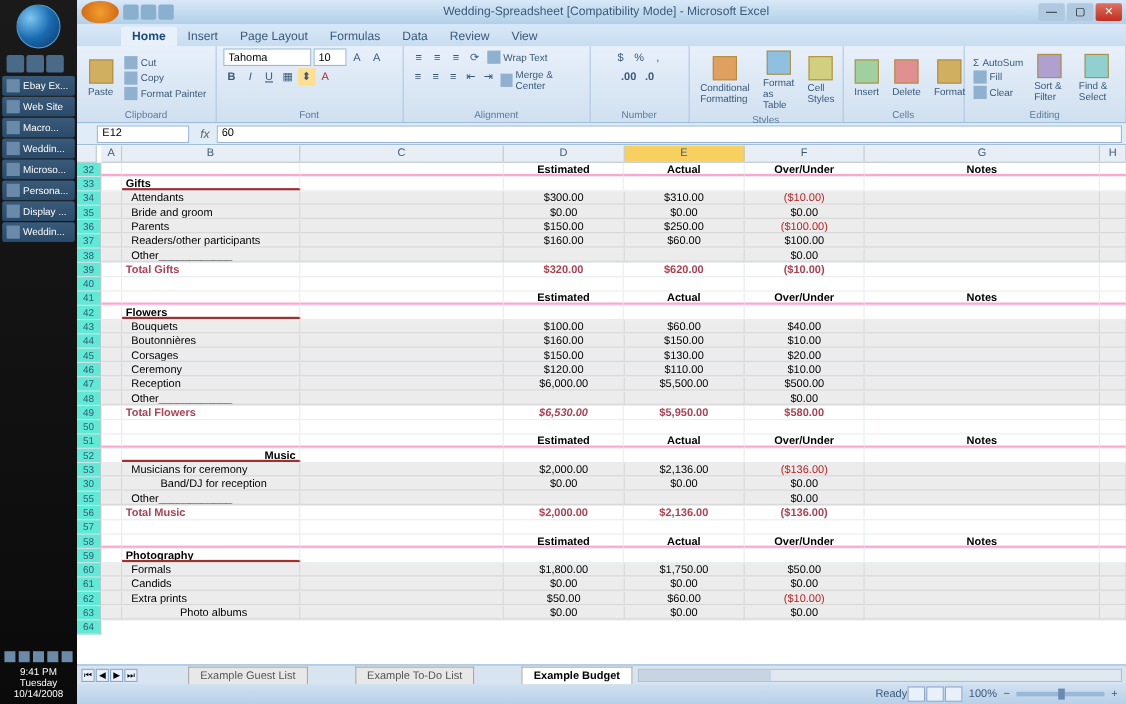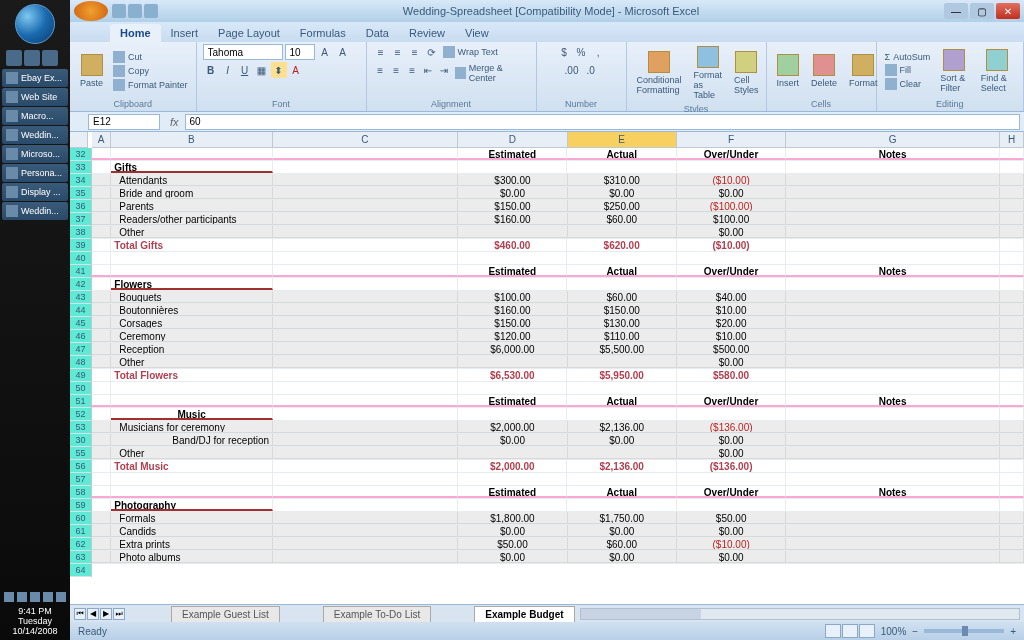--- a/index.html
+++ b/index.html
@@ -43,21 +43,21 @@
 .rbtn { display:flex; flex-direction:column; align-items:center; padding:2px 4px; font-size:9px; color:#3a5a7a; }
 .rbtn .ric { width:22px; height:22px; background:#d0b060; border:1px solid #b09040; margin-bottom:2px; }
 .rbtn-sm { font-size:9px; color:#3a5a7a; padding:1px 2px; display:flex; align-items:center; gap:3px; }
 .rbtn-sm .ric-sm { width:12px; height:12px; background:#90b0d0; }
 .font-sel { border:1px solid #9ab8d8; background:#fff; padding:1px 4px; font-size:10px; width:80px; height:16px; }
 .font-sz { border:1px solid #9ab8d8; background:#fff; padding:1px 4px; font-size:10px; width:30px; height:16px; }
 .fmt-btn { width:16px; height:16px; border:1px solid transparent; display:inline-flex; align-items:center; justify-content:center; font-size:10px; color:#3a5a7a; }
 
 
 .namebar { height:20px; background:#e0ecf8; border-bottom:1px solid #9ab8d8; display:flex; align-items:center; }
-.namebox { width:72px; border:1px solid #9ab8d8; background:#fff; margin:0 4px 0 18px; padding:1px 4px; font-size:10px; height:16px; }
+.namebox { width:84px; border:1px solid #9ab8d8; background:#fff; margin:0 4px 0 18px; padding:1px 4px; font-size:10px; height:16px; }
 .fx { font-style:italic; color:#666; margin:0 6px; }
 .formula { flex:1; background:#fff; border:1px solid #9ab8d8; height:16px; padding:1px 4px; font-size:10px; margin-right:4px; }
 
 
 .sheet-wrap { flex:1; display:flex; overflow:hidden; background:#fff; }
 .rowhdrs { width:22px; background:#5eead4; border-right:1px solid #c0c8d0; }
 .colhdrs { height:16px; background:#e8eef6; border-bottom:1px solid #c0c8d0; display:flex; }
 .colhdr { border-right:1px solid #c0c8d0; text-align:center; font-size:10px; color:#3a5a7a; line-height:16px; }
 .colhdr.sel { background:#f8d060; }
 .corner { width:18px; height:16px; background:#e8eef6; border-right:1px solid #c0c8d0; border-bottom:1px solid #c0c8d0; }
@@ -76,21 +76,21 @@
 .neg { color:#c02020; }
 
 
 .sheettabs { height:18px; background:#d8e4f0; display:flex; align-items:center; border-top:1px solid #9ab8d8; font-size:10px; }
 .navbtns { display:flex; gap:1px; padding:0 4px; }
 .navbtns span { width:12px; height:12px; border:1px solid #8aa8c8; background:#e8f0fa; font-size:8px; text-align:center; }
 .stab { padding:2px 10px; background:#e8e8e8; border:1px solid #aaa; border-bottom:none; margin-right:1px; color:#555;margin-left:42px; }
 .stab.active { background:#fff; font-weight:bold; color:#000; }
 .hscroll { flex:1; height:12px; background:#e0e8f0; margin:0 4px; border:1px solid #b0c0d0; position:relative; }
 .hscroll::after { content:''; position:absolute; left:0; width:120px; height:100%; background:#c8d4e4; }
-.statusbar { height:18px; background:linear-gradient(180deg,#d0e0f0,#b8d0e8); display:flex; align-items:center; padding:0 8px; font-size:10px; color:#3a5a7a; justify-content:space-between; }
+.statusbar { height:18px; background:linear-gradient(180deg,#d0e0f0,#b8d0e8); display:flex; align-items:center; padding:0 8px; font-size:10px; color:#3a5a7a; justify-content:flex-end; }
 .zoom { display:flex; align-items:center; gap:6px; }
 .zslider { width:80px; height:4px; background:#9ab8d8; position:relative; }
 .zslider::after { content:''; position:absolute; left:38px; top:-3px; width:6px; height:10px; background:#6a8ab0; }
 .viewbtns { display:flex; gap:1px; }
 .viewbtns span { width:16px; height:14px; border:1px solid #8aa8c8; background:#e8f0fa; }
 </style>
 </head>
 <body>
 
 <div class="desktop">
@@ -226,21 +226,21 @@
         </div>
         <div class="rgroup-label">Alignment</div>
       </div>
       <div class="rgroup" style="width:90px;">
         <div class="rgroup-body" style="flex-direction:column;gap:2px;">
           <div style="display:flex;gap:1px;">
               <span class="fmt-btn">$</span>
               <span class="fmt-btn">%</span>
               <span class="fmt-btn">,</span>
             </div>
-          <div style="display:flex;gap:3px;">
+          <div style="display:flex;gap:3px;font-weight:bold;">
               <span class="fmt-btn">.00</span>
               <span class="fmt-btn">.0</span>
             </div>
         </div>
         <div class="rgroup-label">Number</div>
       </div>
       <div class="rgroup" style="width:140px;">
         <div class="rgroup-body">
           <div class="rbtn">
               <div class="ric" style="background:#e0a060;"></div>
@@ -427,21 +427,21 @@
               <div class="cell cD"></div>
               <div class="cell cE"></div>
               <div class="cell cF">$0.00</div>
               <div class="cell cG"></div>
               <div class="cell cH"></div>
             </div>
             <div class="row total-row">
               <div class="cell cA"></div>
               <div class="cell cB" style="text-align: left;">Total Gifts</div>
               <div class="cell cC"></div>
-              <div class="cell cD" style="color: rgb(176, 64, 80);">$460.00</div>
+              <div class="cell cD" style="color: rgb(176, 64, 80);">$320.00</div>
               <div class="cell cE" style="color: rgb(176, 64, 80);">$620.00</div>
               <div class="cell cF neg">($10.00)</div>
               <div class="cell cG"></div>
               <div class="cell cH"></div>
             </div>
             <div class="row">
               <div class="cell cA"></div>
               <div class="cell cB"></div>
               <div class="cell cC"></div>
               <div class="cell cD"></div>
@@ -527,21 +527,21 @@
               <div class="cell cD"></div>
               <div class="cell cE"></div>
               <div class="cell cF">$0.00</div>
               <div class="cell cG"></div>
               <div class="cell cH"></div>
             </div>
             <div class="row total-row">
               <div class="cell cA"></div>
               <div class="cell cB" style="text-align: left;">Total Flowers</div>
               <div class="cell cC"></div>
-              <div class="cell cD" style="color: rgb(176, 64, 80);">$6,530.00</div>
+              <div class="cell cD" style="color: rgb(176, 64, 80); font-style: italic;">$6,530.00</div>
               <div class="cell cE" style="color: rgb(176, 64, 80);">$5,950.00</div>
               <div class="cell cF" style="color: rgb(176, 64, 80);">$580.00</div>
               <div class="cell cG"></div>
               <div class="cell cH"></div>
             </div>
             <div class="row">
               <div class="cell cA"></div>
               <div class="cell cB"></div>
               <div class="cell cC"></div>
               <div class="cell cD"></div>
@@ -555,41 +555,41 @@
               <div class="cell cB"></div>
               <div class="cell cC"></div>
               <div class="cell cD" style="font-weight: bold;">Estimated</div>
               <div class="cell cE" style="font-weight: bold;">Actual</div>
               <div class="cell cF" style="font-weight: bold;">Over/Under</div>
               <div class="cell cG" style="font-weight: bold;">Notes</div>
               <div class="cell cH"></div>
             </div>
             <div class="row sect-row">
               <div class="cell cA"></div>
-              <div class="cell cB sect-underline" style="text-align: center;">Music</div>
+              <div class="cell cB sect-underline" style="text-align: right;">Music</div>
               <div class="cell cC"></div>
               <div class="cell cD"></div>
               <div class="cell cE"></div>
               <div class="cell cF"></div>
               <div class="cell cG"></div>
               <div class="cell cH"></div>
             </div>
             <div class="row data-row">
               <div class="cell cA"></div>
               <div class="cell cB" style="text-align: left; padding-left: 8px;">Musicians for ceremony</div>
               <div class="cell cC"></div>
               <div class="cell cD">$2,000.00</div>
               <div class="cell cE">$2,136.00</div>
               <div class="cell cF neg">($136.00)</div>
               <div class="cell cG"></div>
               <div class="cell cH"></div>
             </div>
             <div class="row data-row">
               <div class="cell cA"></div>
-              <div class="cell cB" style="text-align: right; padding-left: 8px;">Band/DJ for reception</div>
+              <div class="cell cB" style="text-align: center; padding-left: 8px;">Band/DJ for reception</div>
               <div class="cell cC"></div>
               <div class="cell cD">$0.00</div>
               <div class="cell cE">$0.00</div>
               <div class="cell cF">$0.00</div>
               <div class="cell cG"></div>
               <div class="cell cH"></div>
             </div>
             <div class="row data-row">
               <div class="cell cA"></div>
               <div class="cell cB" style="text-align: left; padding-left: 8px;">Other____________</div>
@@ -665,21 +665,21 @@
               <div class="cell cB" style="text-align: left; padding-left: 8px;">Extra prints</div>
               <div class="cell cC"></div>
               <div class="cell cD">$50.00</div>
               <div class="cell cE">$60.00</div>
               <div class="cell cF neg">($10.00)</div>
               <div class="cell cG"></div>
               <div class="cell cH"></div>
             </div>
             <div class="row data-row">
               <div class="cell cA"></div>
-              <div class="cell cB" style="text-align: left; padding-left: 8px;">Photo albums</div>
+              <div class="cell cB" style="text-align: center; padding-left: 8px;">Photo albums</div>
               <div class="cell cC"></div>
               <div class="cell cD">$0.00</div>
               <div class="cell cE">$0.00</div>
               <div class="cell cF">$0.00</div>
               <div class="cell cG"></div>
               <div class="cell cH"></div>
             </div>
           </div>
       </div>
     </div>

